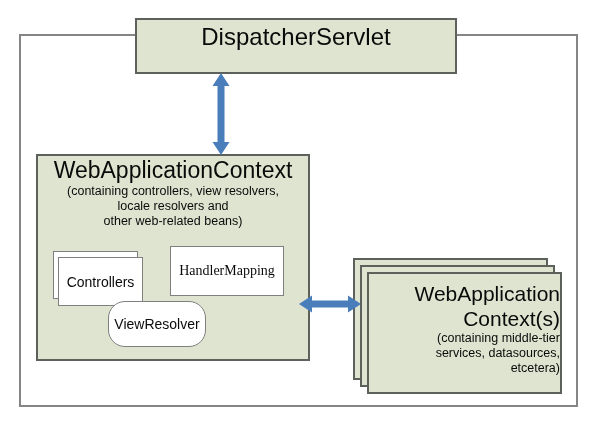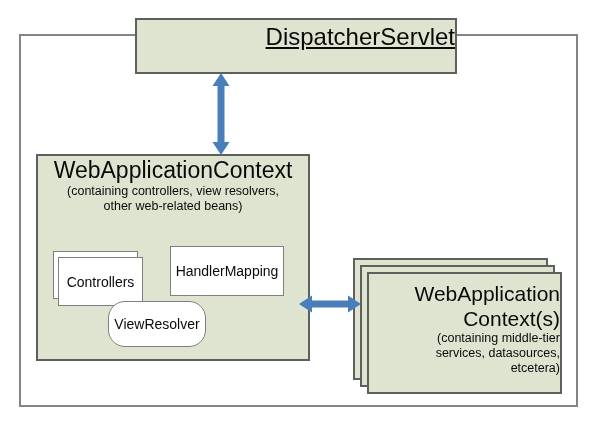--- a/index.html
+++ b/index.html
@@ -37,23 +37,22 @@
     box-sizing: border-box;
     display: flex;
     align-items: center;
     justify-content: center;
     font-size: 14px;
     color: #0a0a0a;
   }
   .dispatcher-box {
     left: 135px; top: 18px;
     width: 322px; height: 56px;
-    text-align: right;
+    text-align: center;
     z-index: 3;
-    text-decoration: underline;
   }
   .dispatcher-box .box-title {
     display: block;
     margin-top: 3px;
     font-size: 24px;
     line-height: 28px;
   }
   .box-subtitle {
     display: block;
     font-size: 12.5px;
@@ -66,21 +65,21 @@
     z-index: 2;
   }
   .wac-box .box-title {
     display: block;
     margin-top: 1px;
     font-size: 23px;
     line-height: 27px;
   }
   .ctrl-back { left: 15px; top: 95px; width: 85px; height: 48px; z-index: 1; }
   .ctrl-front { left: 20px; top: 101px; width: 85px; height: 49px; z-index: 2; }
-  .handler-box { left: 132px; top: 90px; width: 114px; height: 50px; z-index: 1; }
+  .handler-box { left: 132px; top: 90px; width: 114px; height: 50px; z-index: 1; font-family: Liberation Serif, serif; }
   .viewres-box { left: 70px; top: 145px; width: 98px; height: 46px; z-index: 3; border-radius: 17px; }
   .stack-layer {
     width: 195px; height: 122px;
     z-index: 2;
   }
   .stack-back  { left: 353px; top: 258px; }
   .stack-mid   { left: 360px; top: 265px; }
   .stack-front {
     left: 367px; top: 272px;
     text-align: right;
@@ -111,20 +110,21 @@
     <span class="box-title">DispatcherServlet</span>
   </div>
 
   <svg class="arrow-svg v-arrow" width="30" height="82" viewBox="0 0 30 82">
     <polygon class="arrow-shape" points="15,0 23.5,13 18.5,13 18.5,69 23.5,69 15,82 6.5,69 11.5,69 11.5,13 6.5,13"></polygon>
   </svg>
 
   <div class="green-box wac-box">
     <span class="box-title">WebApplicationContext</span>
     <span class="box-subtitle">(containing controllers, view resolvers,</span>
+    <span class="box-subtitle">locale resolvers and</span>
     <span class="box-subtitle">other web-related beans)</span>
 
     <div class="white-box ctrl-back"></div>
     <div class="white-box ctrl-front">
       <span>Controllers</span>
     </div>
     <div class="white-box handler-box">
       <span>HandlerMapping</span>
     </div>
     <div class="white-box viewres-box">

